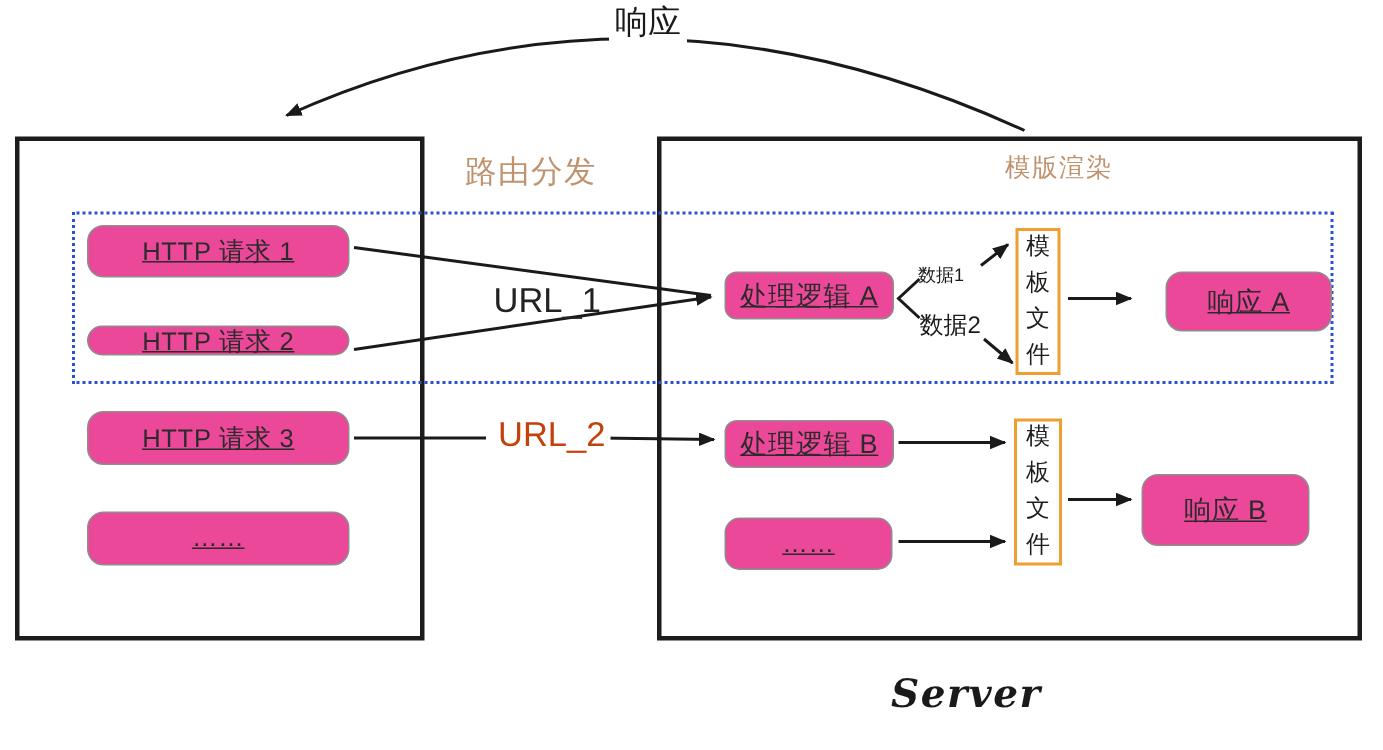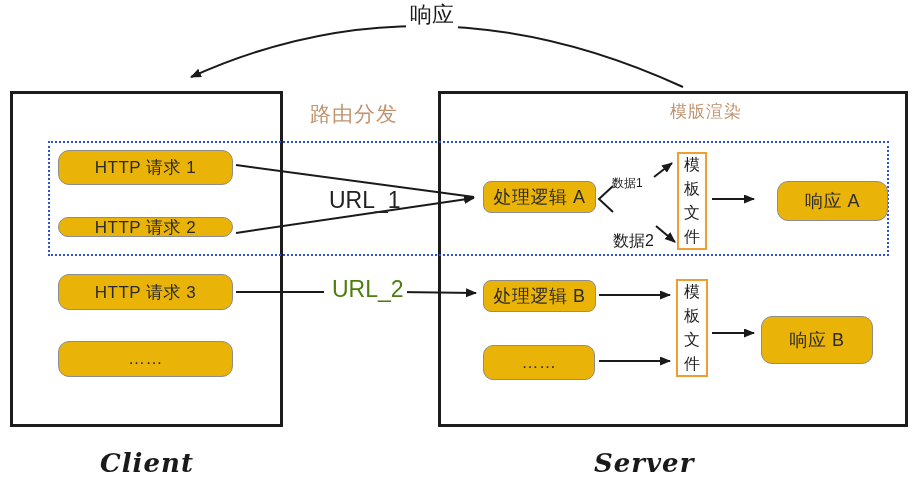--- a/index.html
+++ b/index.html
@@ -11,23 +11,23 @@
   
   .bigbox { position: absolute; border: 3px solid #1c1c1c; background: transparent; }
   .client-box { left: 10px; top: 91px; width: 273px; height: 336px; }
   .server-box { left: 438px; top: 91px; width: 470px; height: 336px; }
 
   
   .dotted-rect { position: absolute; left: 48px; top: 141px; width: 841px; height: 115px;
                  border: 2px dotted #2d51d4; }
 
   
-  .node { position: absolute; border: 1.6px solid #8d8d8d; border-radius: 11px; background: #eab308;
+  .node { position: absolute; border: 1.6px solid #8d8d8d; border-radius: 11px; background: #ec4899;
           display: flex; align-items: center; justify-content: center;
-          font-size: 17px; color: #2b2b2b; letter-spacing: 0.5px; z-index: 3; }
+          font-size: 17px; color: #2b2b2b; letter-spacing: 0.5px; z-index: 3; text-decoration: underline; }
   .req-1 { left: 58px;  top: 150px; width: 175px; height: 35px; }
   .req-2 { left: 58px;  top: 217px; width: 175px; height: 20px; }
   .req-3 { left: 58px;  top: 274px; width: 175px; height: 36px; text-align: center; }
   .req-4 { left: 58px;  top: 341px; width: 175px; height: 36px; }
   .logic-a { left: 483px; top: 181px; width: 113px; height: 32px; border-radius: 8px; font-size: 18px; text-align: center; }
   .logic-b { left: 483px; top: 280px; width: 113px; height: 32px; border-radius: 8px; font-size: 18px; }
   .srv-ellipsis { left: 483px; top: 345px; width: 112px; height: 35px; border-radius: 10px; }
   .resp-a { left: 777px; top: 181px; width: 111px; height: 40px; font-size: 18px; }
   .resp-b { left: 761px; top: 316px; width: 112px; height: 48px; font-size: 18px; }
 
@@ -37,23 +37,23 @@
          font-size: 16px; line-height: 24px; color: #1d1d1d; white-space: pre-line; }
   .tpl-1 { left: 677px; top: 152px; width: 30px; height: 98px; }
   .tpl-2 { left: 676px; top: 279px; width: 32px; height: 98px; }
 
   
   .lbl { position: absolute; z-index: 4; white-space: nowrap; }
   .lbl-response-top { left: 406px; top: 0; font-size: 22px; background: #ffffff; padding: 0 4px; }
   .lbl-routing { left: 310px; top: 100px; font-size: 21px; color: #c0936f; letter-spacing: 1px; }
   .lbl-render  { left: 670px; top: 100px; font-size: 17px; color: #c0936f; letter-spacing: 1px; }
   .lbl-url1 { left: 329px; top: 187px; font-size: 23px; color: #222; text-align: right; }
-  .lbl-url2 { left: 329px; top: 276px; font-size: 23px; color: #4d7c0f; background: #fff; padding: 0 3px; }
+  .lbl-url2 { left: 329px; top: 276px; font-size: 23px; color: #c2410c; background: #fff; padding: 0 3px; }
   .lbl-data1 { left: 612px; top: 175px; font-size: 12px; }
-  .lbl-data2 { left: 613px; top: 207px; font-size: 16px; margin-top: 24px; }
+  .lbl-data2 { left: 613px; top: 207px; font-size: 16px; }
   .lbl-client { left: 100px; top: 448px; font-size: 26px; font-family: "DejaVu Serif", serif;
                 font-style: italic; font-weight: 600; letter-spacing: 1px; }
   .lbl-server { left: 594px; top: 448px; font-size: 26px; font-family: "DejaVu Serif", serif;
                 font-style: italic; font-weight: 700; letter-spacing: 1px; text-align: right; }
 
   svg.wires { position: absolute; left: 0; top: 0; z-index: 2; }
 </style>
 </head>
 <body>
 
@@ -113,15 +113,14 @@
 文
 件</div>
 
   <div class="lbl lbl-response-top">响应</div>
   <div class="lbl lbl-routing">路由分发</div>
   <div class="lbl lbl-render">模版渲染</div>
   <div class="lbl lbl-url1">URL_1</div>
   <div class="lbl lbl-url2">URL_2</div>
   <div class="lbl lbl-data1">数据1</div>
   <div class="lbl lbl-data2">数据2</div>
-  <div class="lbl lbl-client">Client</div>
   <div class="lbl lbl-server">Server</div>
 </div>
 
 </body></html>

